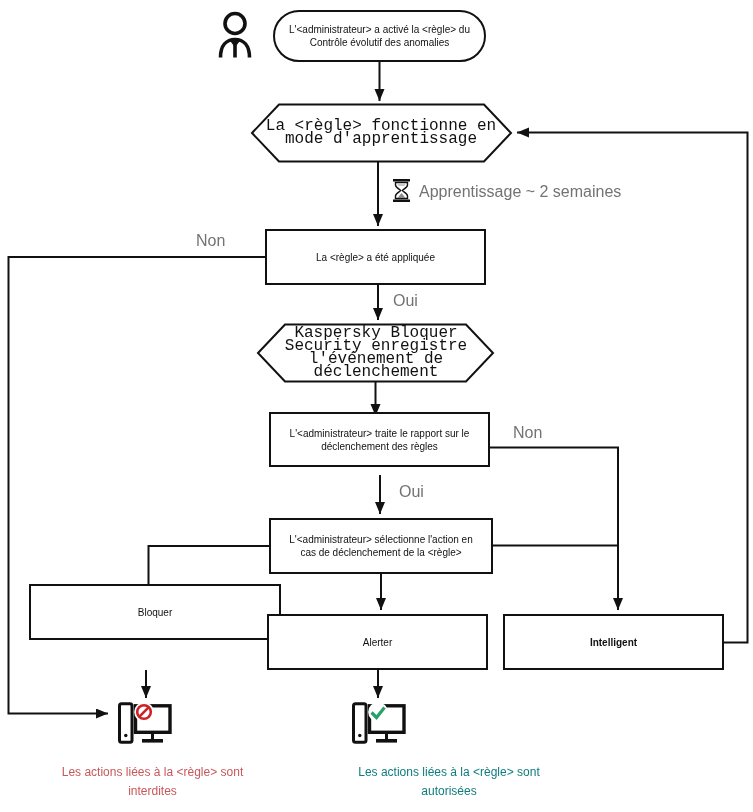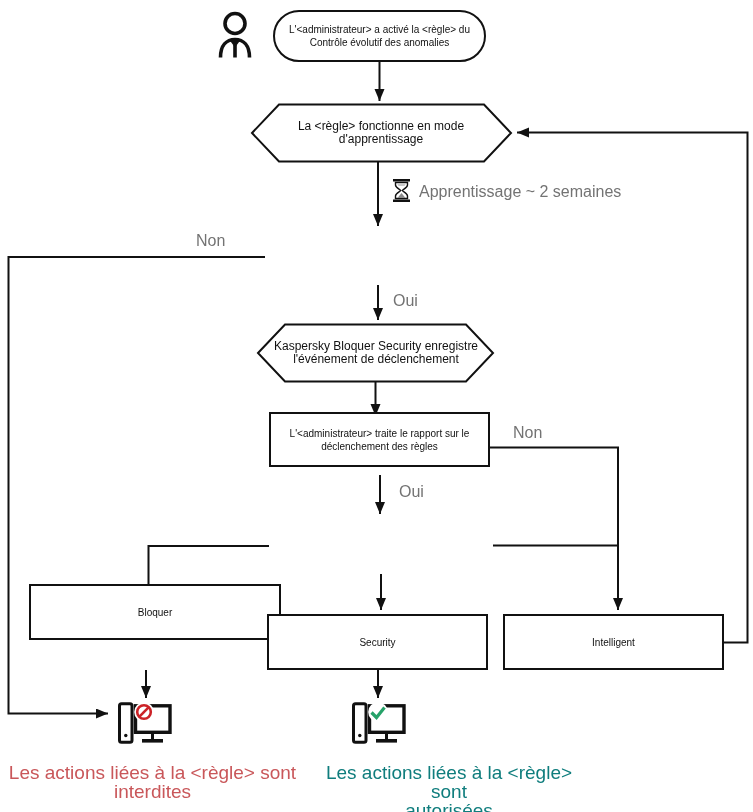--- a/index.html
+++ b/index.html
@@ -10,27 +10,27 @@
   #wires{position:absolute;left:0;top:0;z-index:1;}
   .node{
     position:absolute;z-index:2;box-sizing:border-box;
     border:2px solid #111;background:#fff;
     display:flex;align-items:center;justify-content:center;
     text-align:center;font-size:10px;line-height:13px;white-space:pre-line;
   }
   .stadium{border-radius:26px;}
   .hexlabel{
     position:absolute;z-index:2;display:flex;align-items:center;justify-content:center;
-    text-align:center;font-size:12px;line-height:13px;white-space:pre-line;
+    text-align:center;font-size:16px;line-height:13px;white-space:pre-line;font-family:Liberation Mono, monospace;
   }
   .edgelabel{
     position:absolute;z-index:2;font-size:16px;line-height:19px;color:#737373;
   }
   .caption{
-    position:absolute;z-index:2;font-size:19px;line-height:19px;
+    position:absolute;z-index:2;font-size:12px;line-height:19px;
     text-align:center;white-space:pre-line;
   }
   .caption-red{color:#c9575a;}
   .caption-teal{color:#0f7d7d;}
 </style>
 </head>
 <body>
 
 <div id="canvas">
 
@@ -95,33 +95,36 @@
       <circle cx="26" cy="10" r="9.8" fill="#fff"></circle>
       <path d="M19.5 10.5 L24.5 15.5 L32.5 5.5" fill="none" stroke-width="3.2" stroke="#26a269"></path>
     </g>
   </svg>
 
   <div class="node stadium" style="left:273px;top:10px;width:213px;height:52px;">L'&lt;administrateur&gt; a activé la &lt;règle&gt; du
 Contrôle évolutif des anomalies</div>
 
   <div class="hexlabel" style="left:256px;top:106px;width:250px;height:54px;">La &lt;règle&gt; fonctionne en mode d'apprentissage</div>
 
+  <div class="node" style="left:265px;top:229px;width:221px;height:56px;">La &lt;règle&gt; a été appliquée</div>
 
   <div class="hexlabel" style="left:266px;top:326px;width:220px;height:54px;">Kaspersky Bloquer Security enregistre
 l'événement de déclenchement</div>
 
   <div class="node" style="left:269px;top:412px;width:221px;height:55px;">L'&lt;administrateur&gt; traite le rapport sur le
 déclenchement des règles</div>
 
+  <div class="node" style="left:269px;top:518px;width:224px;height:56px;">L'&lt;administrateur&gt; sélectionne l'action en
+cas de déclenchement de la &lt;règle&gt;</div>
 
   <div class="node" style="left:29px;top:584px;width:252px;height:56px;">Bloquer</div>
 
-  <div class="node" style="left:267px;top:614px;width:221px;height:56px;">Security</div>
+  <div class="node" style="left:267px;top:614px;width:221px;height:56px;">Alerter</div>
 
-  <div class="node" style="left:503px;top:614px;width:221px;height:56px;">Intelligent</div>
+  <div class="node" style="left:503px;top:614px;width:221px;height:56px;font-weight:bold;">Intelligent</div>
 
   <div class="edgelabel" style="left:419px;top:182px;">Apprentissage ~ 2 semaines</div>
   <div class="edgelabel" style="left:196px;top:231px;">Non</div>
   <div class="edgelabel" style="left:393px;top:291px;">Oui</div>
   <div class="edgelabel" style="left:513px;top:423px;">Non</div>
   <div class="edgelabel" style="left:399px;top:482px;">Oui</div>
 
   <div class="caption caption-red" style="left:5px;top:763px;width:295px;">Les actions liées à la &lt;règle&gt; sont
 interdites</div>
   <div class="caption caption-teal" style="left:318px;top:763px;width:262px;">Les actions liées à la &lt;règle&gt; sont

